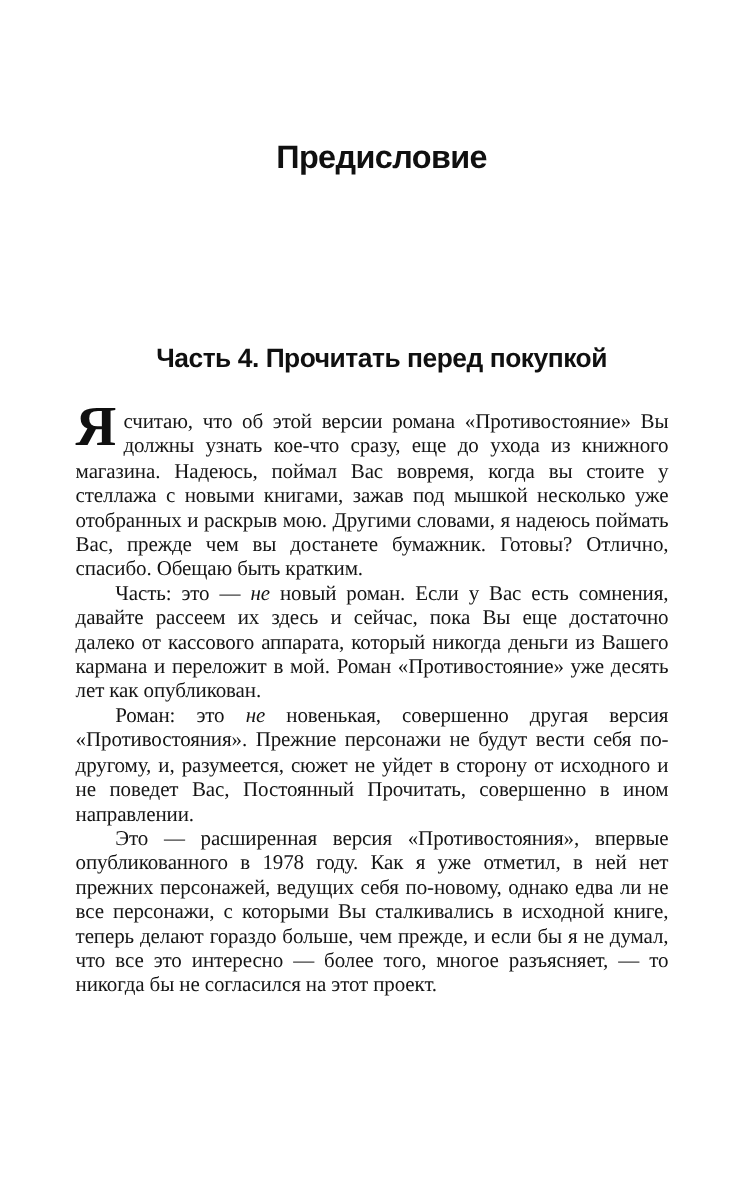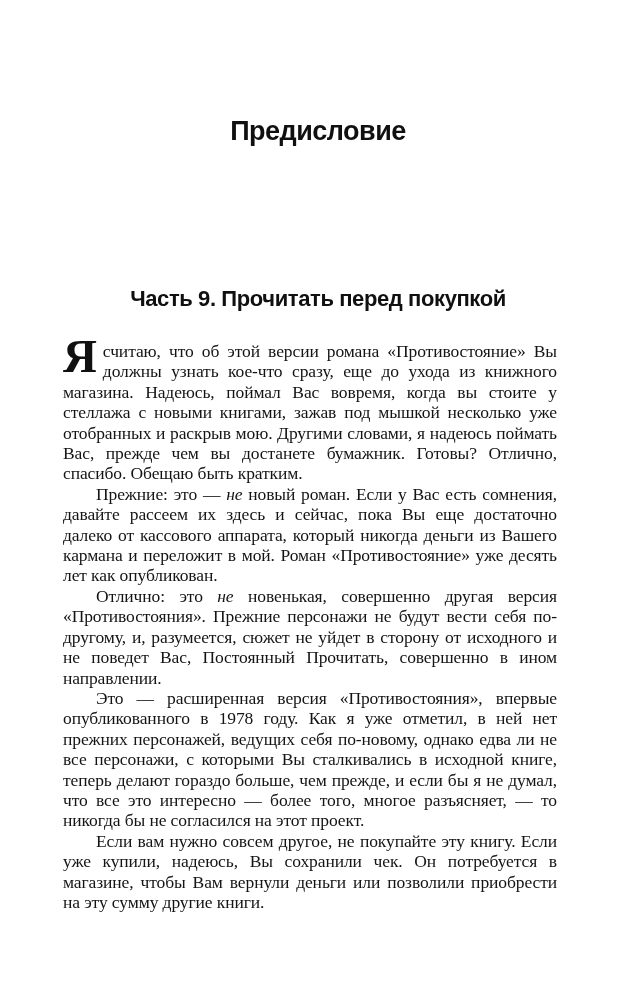--- a/index.html
+++ b/index.html
@@ -71,21 +71,20 @@
     color: #101010;
   }
   .body-text i {
   }
 </style>
 </head>
 <body>
 
 <div class="page">
   <h1 class="page-title">Предисловие</h1>
-  <h2 class="section-heading">Часть 9. Прочитать перед покупкой</h2>
+  <h2 class="section-heading">Часть 4. Прочитать перед покупкой</h2>
   <div class="body-text" id="paragraphs">
       <p class="first-paragraph"><span class="dropcap">Я</span><span>считаю, что об этой версии романа «Противостояние» Вы должны узнать кое-что сразу, еще до ухода из книжного магазина. Надеюсь, поймал Вас вовремя, когда вы стоите у стеллажа с новыми книгами, зажав под мышкой несколько уже отобранных и раскрыв мою. Другими словами, я надеюсь поймать Вас, прежде чем вы достанете бумажник. Готовы? Отлично, спасибо. Обещаю быть кратким.</span></p>
-      <p><span>Прежние: это — </span><i>не</i><span> новый роман. Если у Вас есть сомнения, давайте рассеем их здесь и сейчас, пока Вы еще достаточно далеко от кассового аппарата, который никогда деньги из Вашего кармана и переложит в мой. Роман «Противостояние» уже десять лет как опубликован.</span></p>
-      <p><span>Отлично: это </span><i>не</i><span> новенькая, совершенно другая версия «Противостояния». Прежние персонажи не будут вести себя по-другому, и, разумеется, сюжет не уйдет в сторону от исходного и не поведет Вас, Постоянный Прочитать, совершенно в ином направлении.</span></p>
+      <p><span>Часть: это — </span><i>не</i><span> новый роман. Если у Вас есть сомнения, давайте рассеем их здесь и сейчас, пока Вы еще достаточно далеко от кассового аппарата, который никогда деньги из Вашего кармана и переложит в мой. Роман «Противостояние» уже десять лет как опубликован.</span></p>
+      <p><span>Роман: это </span><i>не</i><span> новенькая, совершенно другая версия «Противостояния». Прежние персонажи не будут вести себя по-другому, и, разумеется, сюжет не уйдет в сторону от исходного и не поведет Вас, Постоянный Прочитать, совершенно в ином направлении.</span></p>
       <p><span>Это — расширенная версия «Противостояния», впервые опубликованного в 1978 году. Как я уже отметил, в ней нет прежних персонажей, ведущих себя по-новому, однако едва ли не все персонажи, с которыми Вы сталкивались в исходной книге, теперь делают гораздо больше, чем прежде, и если бы я не думал, что все это интересно — более того, многое разъясняет, — то никогда бы не согласился на этот проект.</span></p>
-      <p><span>Если вам нужно совсем другое, не покупайте эту книгу. Если уже купили, надеюсь, Вы сохранили чек. Он потребуется в магазине, чтобы Вам вернули деньги или позволили приобрести на эту сумму другие книги.</span></p>
     </div>
 </div>
 
 </body></html>

